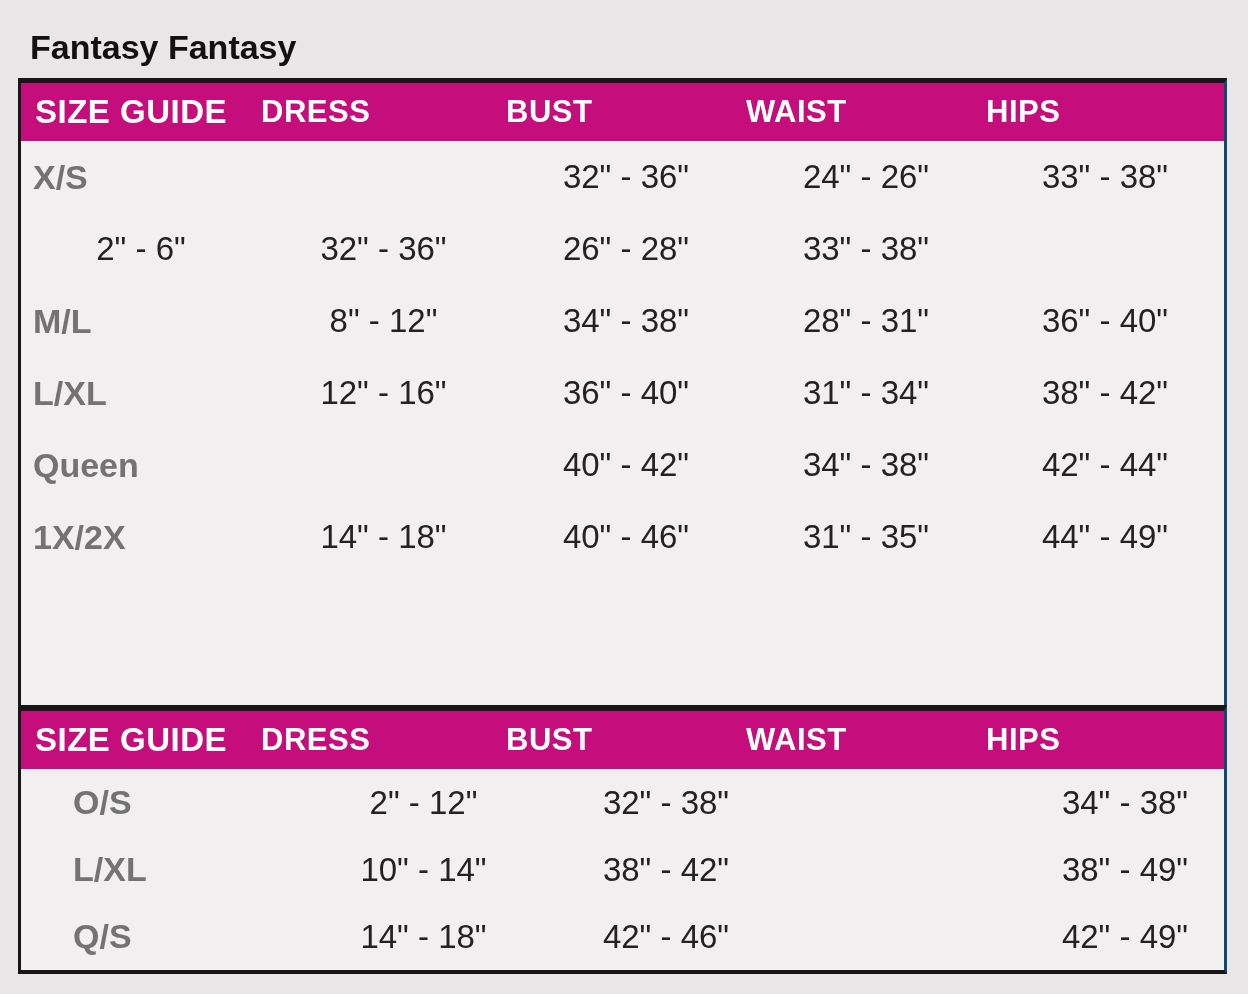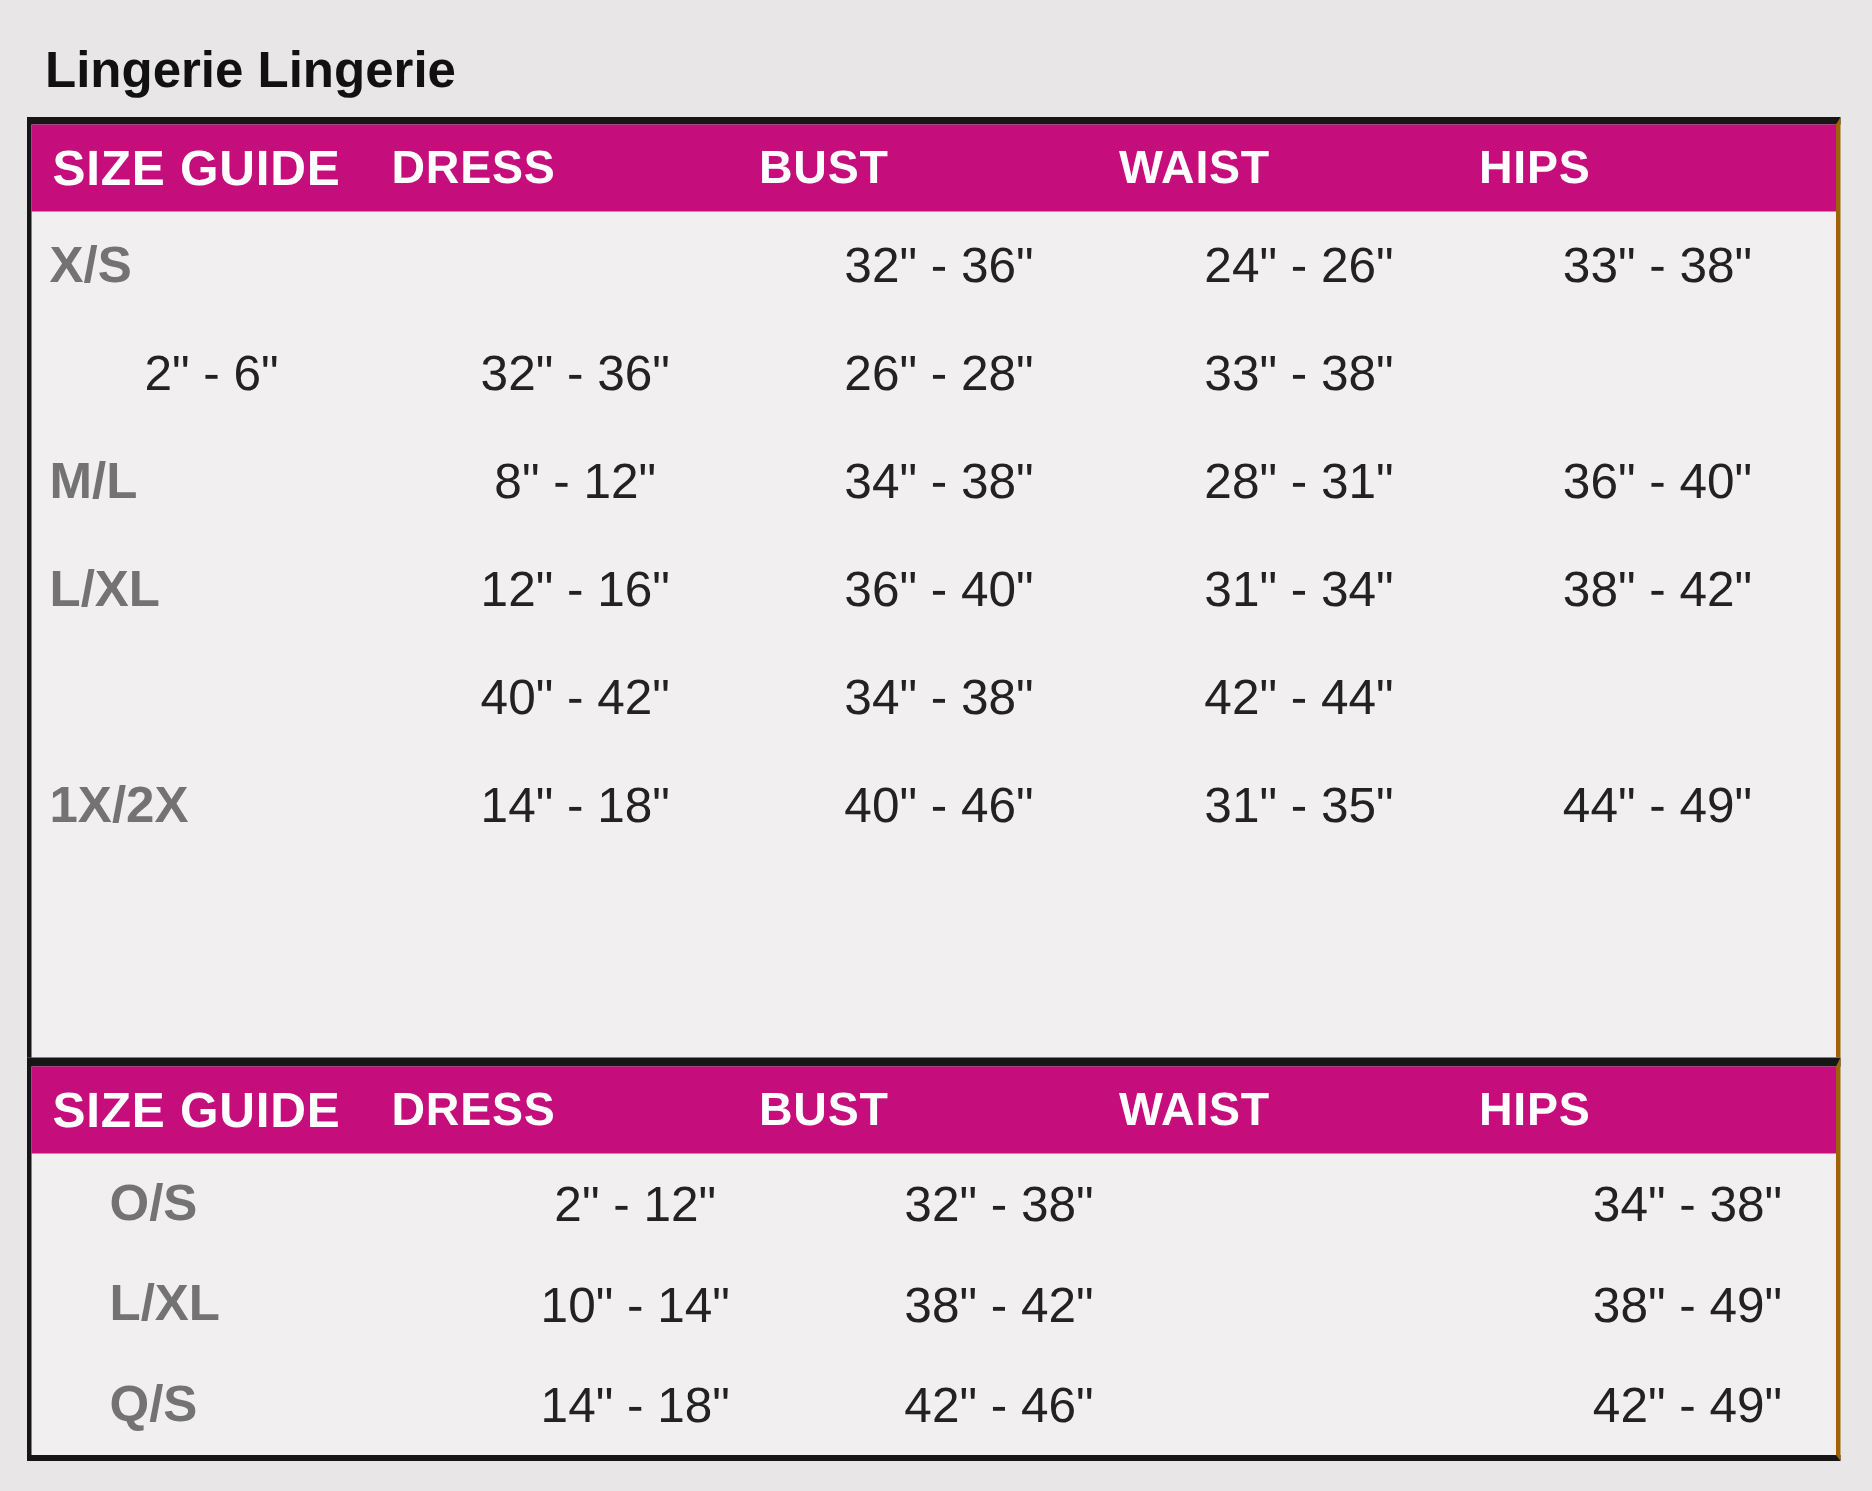--- a/index.html
+++ b/index.html
@@ -18,21 +18,21 @@
     font-weight: bold;
     letter-spacing: 0px;
     color: #111;
   }
   .size-table {
     position: absolute;
     left: 18px;
     width: 1209px;
     background: #f1eff0;
     border-left: 3px solid #161616;
-    border-right: 3px solid #a16207;
+    border-right: 3px solid #0c4a6e;
     box-sizing: border-box;
   }
   .table-1 { top: 78px; height: 627px; border-top: 5px solid #161616; }
   .table-2 { top: 705px; height: 269px; border-top: 6px solid #161616; border-bottom: 4px solid #161616; }
   .header-row {
     display: grid;
     grid-template-columns: 240px 245px 240px 240px 1fr;
     align-items: center;
     background: #c60d7c;
     color: #ffffff;
@@ -59,21 +59,21 @@
     text-align: left;
     padding-left: 12px;
     font-weight: bold;
     font-size: 34px;
     color: #737373;
   }
 </style>
 </head>
 <body>
 
-<div class="page-title">Lingerie Lingerie</div>
+<div class="page-title">Fantasy Fantasy</div>
 
 <div class="size-table table-1">
   <div class="header-row">
     <div class="header-cell first">SIZE GUIDE</div>
     <div class="header-cell">DRESS</div>
     <div class="header-cell">BUST</div>
     <div class="header-cell">WAIST</div>
     <div class="header-cell">HIPS</div>
   </div>
   <div class="body-row">
@@ -97,20 +97,21 @@
     <div class="cell">36" - 40"</div>
   </div>
   <div class="body-row">
     <div class="cell size-label">L/XL</div>
     <div class="cell">12" - 16"</div>
     <div class="cell">36" - 40"</div>
     <div class="cell">31" - 34"</div>
     <div class="cell">38" - 42"</div>
   </div>
   <div class="body-row">
+    <div class="cell size-label">Queen</div>
     <div class="cell"></div>
     <div class="cell">40" - 42"</div>
     <div class="cell">34" - 38"</div>
     <div class="cell">42" - 44"</div>
   </div>
   <div class="body-row">
     <div class="cell size-label">1X/2X</div>
     <div class="cell">14" - 18"</div>
     <div class="cell">40" - 46"</div>
     <div class="cell">31" - 35"</div>

